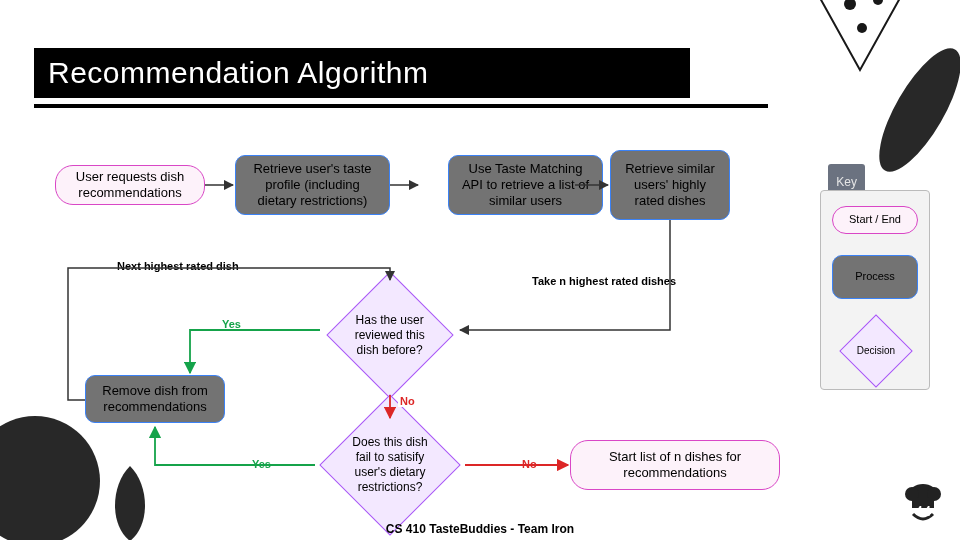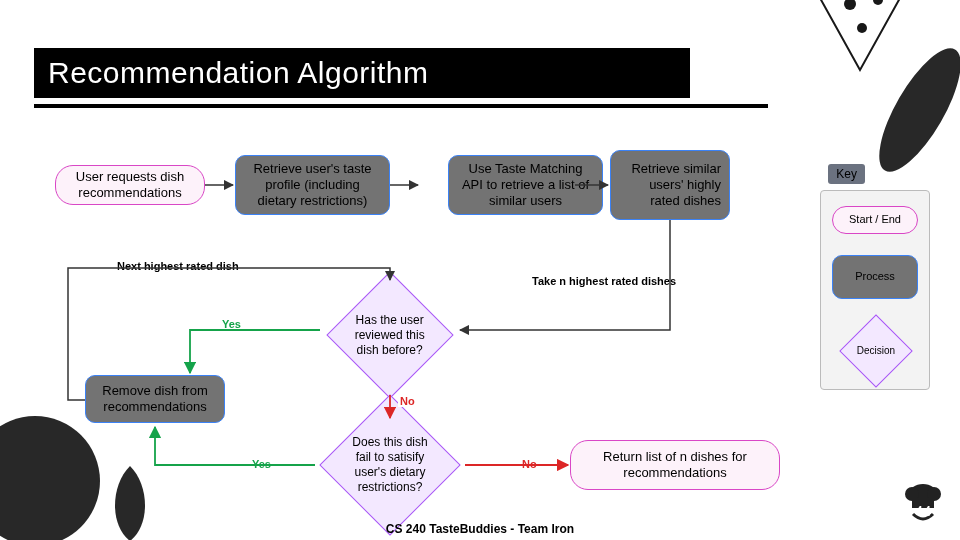--- a/index.html
+++ b/index.html
@@ -67,23 +67,23 @@
   }
   .key-box {
     position: absolute;
     border: 1px solid #bbb;
     background: #f3f3f3;
     border-radius: 4px;
   }
   .key-label {
     position: absolute;
     background: #6b7280;
-    color: #000000;
+    color: #e5e5e5;
     font-size: 12px;
-    padding: 3px 8px;
+    padding: 11px 8px;
     border-radius: 3px;
   }
   .edge-label {
     position: absolute;
     font-size: 11px;
     font-weight: 600;
     background: #fff;
     padding: 0 2px;
   }
   .footer {
@@ -156,38 +156,38 @@
 </div>
 
 <div class="node process" style="left:235px; top:155px; width:155px; height:60px;">
   <span>Retrieve user's taste profile (including dietary restrictions)</span>
 </div>
 
 <div class="node process" style="left:420px; top:155px; width:155px; height:60px;margin-left:28px;">
   <span>Use Taste Matching API to retrieve a list of similar users</span>
 </div>
 
-<div class="node process" style="left:610px; top:150px; width:120px; height:70px;text-align:right;">
+<div class="node process" style="left:610px; top:150px; width:120px; height:70px;">
   <span>Retrieve similar users' highly rated dishes</span>
 </div>
 
 <div class="node diamond" style="left:345px; top:290px; width:90px; height:90px; font-size:12px;">
   <span>Has the user reviewed this dish before?</span>
 </div>
 
 <div class="node process" style="left:85px; top:375px; width:140px; height:48px;">
   <span>Remove dish from recommendations</span>
 </div>
 
 <div class="node diamond" style="left:340px; top:415px; width:100px; height:100px; font-size:12px;">
   <span>Does this dish fail to satisify user's dietary restrictions?</span>
 </div>
 
 <div class="node startend" style="left:570px; top:440px; width:210px; height:50px;">
-  <span>Return list of n dishes for recommendations</span>
+  <span>Start list of n dishes for recommendations</span>
 </div>
 
 <div class="edge-label" style="left:115px; top:260px;">Next highest rated dish</div>
 <div class="edge-label" style="left:530px; top:275px;">Take n highest rated dishes</div>
 <div class="edge-label" style="left:220px; top:318px; color:#15a34a;">Yes</div>
 <div class="edge-label" style="left:398px; top:395px; color:#dc2626;">No</div>
 <div class="edge-label" style="left:250px; top:458px; color:#15a34a;">Yes</div>
 <div class="edge-label" style="left:520px; top:458px; color:#dc2626;">No</div>
 
 <div class="key-label" style="right:95px; top:164px;"><span>Key</span></div>
@@ -227,21 +227,21 @@
 
   <line x1="390" y1="395" x2="390" y2="418" stroke="#dc2626" stroke-width="1.8" marker-end="url(#ah-red)"></line>
 
   <path d="M 315 465 L 155 465 L 155 427" fill="none" stroke="#15a34a" stroke-width="1.8" marker-end="url(#ah-green)"></path>
 
   <line x1="465" y1="465" x2="568" y2="465" stroke="#dc2626" stroke-width="1.8" marker-end="url(#ah-red)"></line>
 
   <path d="M 85 400 L 68 400 L 68 268 L 390 268 L 390 280" fill="none" stroke="#333" stroke-width="1.5" marker-end="url(#ah-dark)"></path>
 </svg>
 
-<div class="footer">CS 240 TasteBuddies - Team Iron</div>
+<div class="footer">CS 410 TasteBuddies - Team Iron</div>
 
 <div class="chef-hat">
   <svg width="40" height="44">
     <ellipse cx="20" cy="14" rx="14" ry="10" fill="#222"></ellipse>
     <circle cx="9" cy="14" r="7" fill="#222"></circle>
     <circle cx="31" cy="14" r="7" fill="#222"></circle>
     <rect x="9" y="18" width="22" height="10" fill="#222"></rect>
     <path d="M10 34 Q20 44 30 34" stroke="#222" stroke-width="3" fill="none"></path>
   </svg>
 </div>

